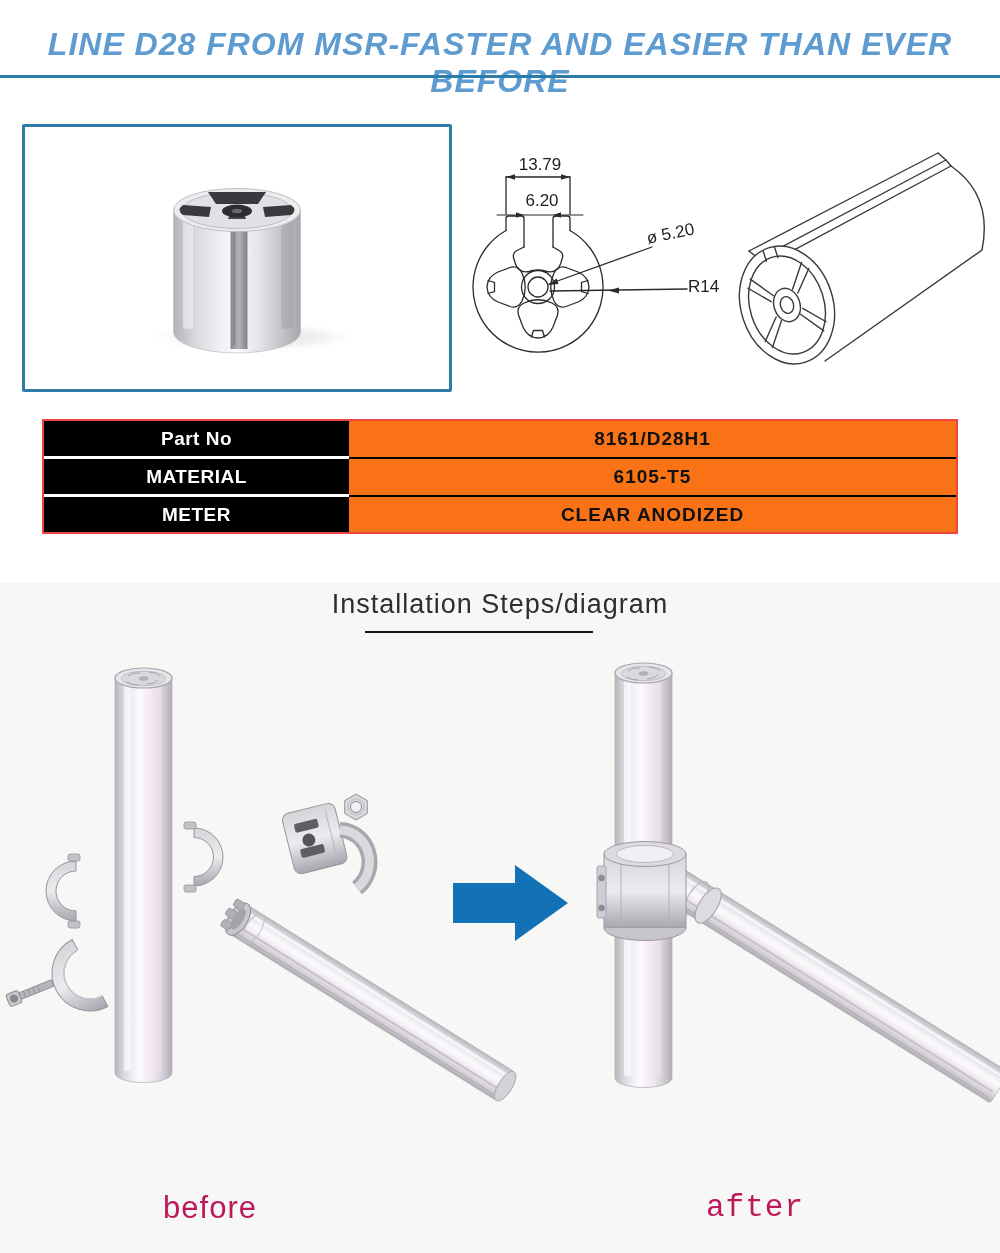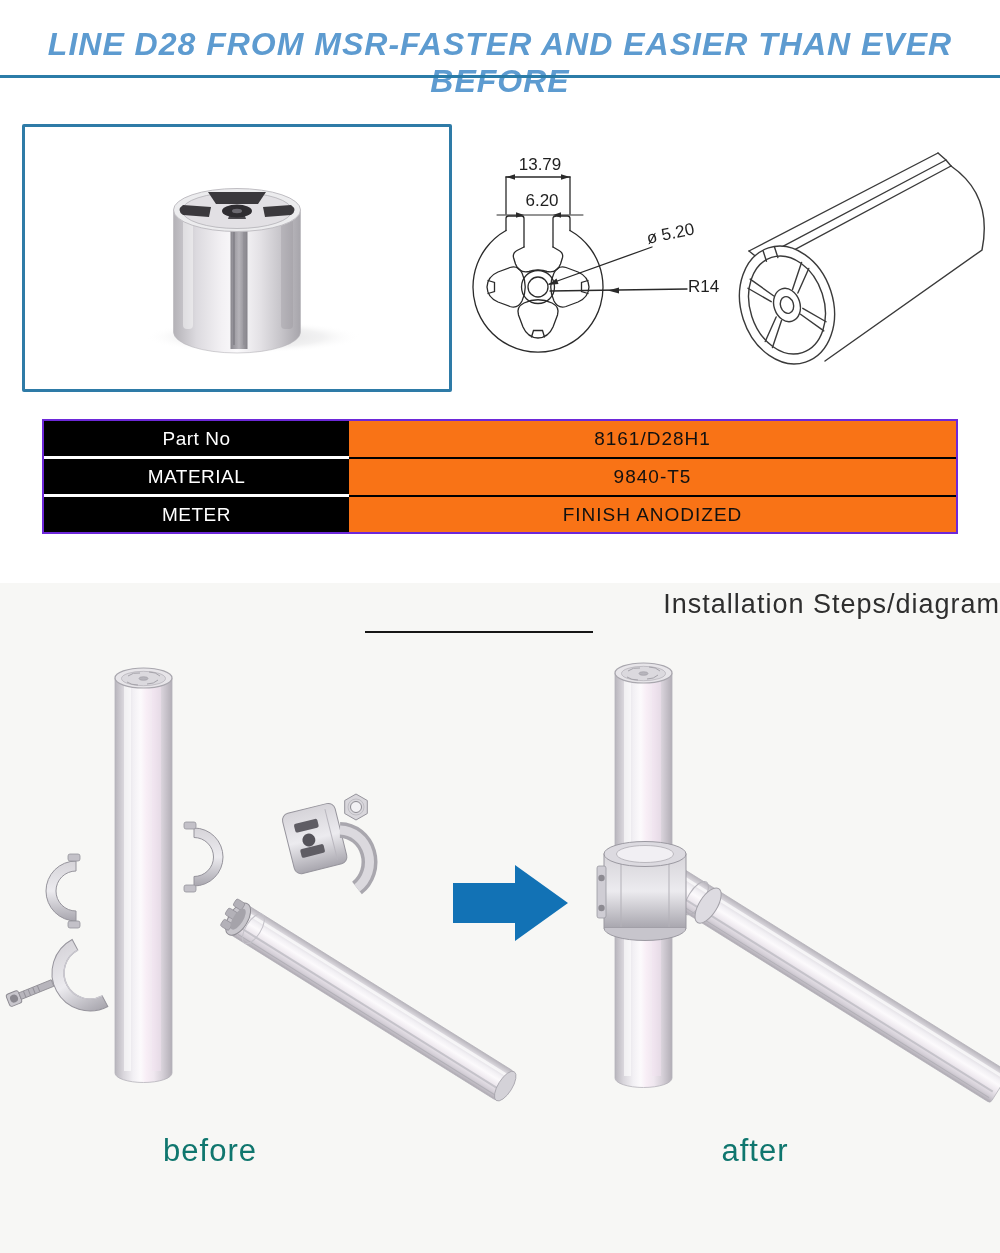--- a/index.html
+++ b/index.html
@@ -14,36 +14,36 @@
 
   
   .photo-box{position:absolute;left:22px;top:124px;width:430px;height:268px;
              border:3px solid #2e7ba7;border-radius:2px;background:#fff;box-sizing:border-box;}
   .photo-box svg{display:block;}
   .xsec-svg{position:absolute;left:462px;top:140px;}
   .prof3d-svg{position:absolute;left:735px;top:135px;}
 
   
   .spec-table{position:absolute;left:42px;top:419px;width:916px;
-              border-collapse:separate;border-spacing:0;border:2px solid #6d28d9;}
+              border-collapse:separate;border-spacing:0;border:2px solid #ef4444;font-weight:bold;}
   .spec-table td{height:33px;text-align:center;vertical-align:middle;font-size:19px;}
   .spec-table td.k{width:303px;background:#000;color:#fff;border-bottom:3px solid #fff;letter-spacing:.5px;}
   .spec-table td.v{background:#f97316;color:#111;border-bottom:2px solid #000;letter-spacing:1px;}
   .spec-table tr:last-child td{border-bottom:none;}
 
   
   .install-bg{position:absolute;left:0;top:583px;width:1000px;height:670px;background:#f7f7f5;}
-  .install-heading{position:absolute;left:0;top:589px;width:1000px;text-align:right;margin:0;
+  .install-heading{position:absolute;left:0;top:589px;width:1000px;text-align:center;margin:0;
                    font-size:27px;font-weight:500;color:#2e2e2e;letter-spacing:1px;}
   .heading-underline{position:absolute;left:365px;top:631px;width:228px;height:2px;background:#161616;}
   .install-svg{position:absolute;left:0;top:583px;}
-  .stage-label{position:absolute;top:1133px;width:160px;text-align:center;
-               font-size:31px;font-weight:500;color:#0f766e;letter-spacing:1px;}
+  .stage-label{position:absolute;top:1190px;width:160px;text-align:center;
+               font-size:31px;font-weight:500;color:#be185d;letter-spacing:1px;}
   .stage-label.before{left:130px;}
-  .stage-label.after{left:675px;}
+  .stage-label.after{left:675px;font-family:Liberation Mono, monospace;}
 
   text.dim{font-family:"Liberation Sans",sans-serif;font-size:17px;fill:#1f1f1f;}
 </style>
 </head>
 <body>
 
 <div class="page">
 
   <h1 class="title">LINE D28 FROM MSR-FASTER AND EASIER THAN EVER BEFORE</h1>
   <div class="header-rule"></div>
@@ -168,25 +168,25 @@
   </svg>
 
   <table class="spec-table">
     <tbody>
       <tr>
         <td class="k">Part No</td>
         <td class="v">8161/D28H1</td>
       </tr>
       <tr>
         <td class="k">MATERIAL</td>
-        <td class="v">9840-T5</td>
+        <td class="v">6105-T5</td>
       </tr>
       <tr>
         <td class="k">METER</td>
-        <td class="v">FINISH ANODIZED</td>
+        <td class="v">CLEAR ANODIZED</td>
       </tr>
     </tbody>
   </table>
 
   <div class="install-bg"></div>
   <h2 class="install-heading">Installation Steps/diagram</h2>
   <div class="heading-underline"></div>
 
   <svg class="install-svg" width="1000" height="670" viewBox="0 0 1000 670">
     <defs>

